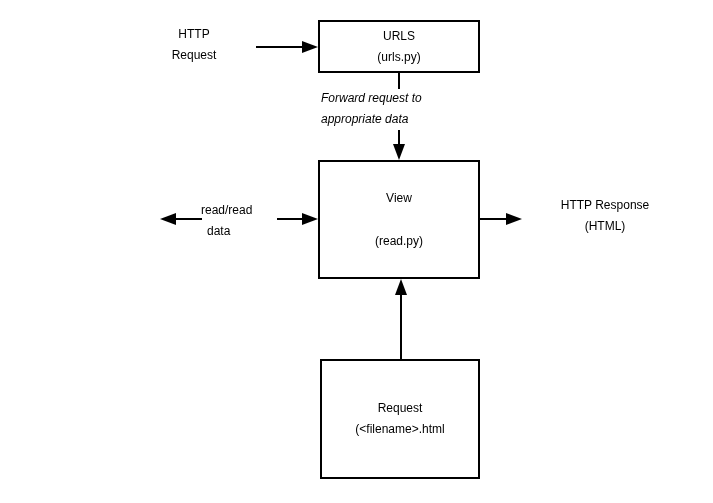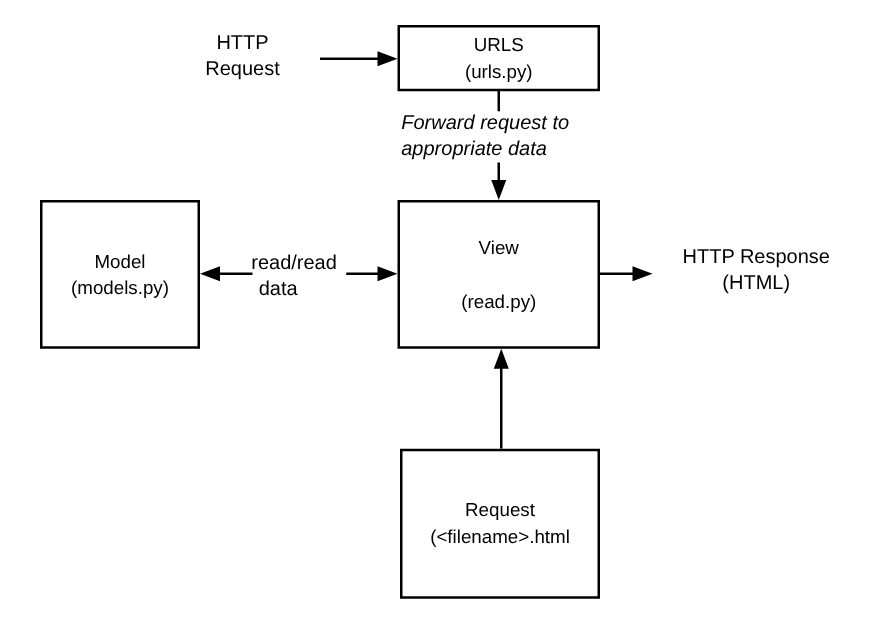--- a/index.html
+++ b/index.html
@@ -19,26 +19,26 @@
   .box {
     position: absolute;
     box-sizing: border-box;
     border: 2px solid #000000;
     background: #ffffff;
     display: flex;
     flex-direction: column;
     align-items: center;
     justify-content: center;
     text-align: center;
-    font-size: 15px;
+    font-size: 12px;
     line-height: 21px;
   }
   .label {
     position: absolute;
-    font-size: 16px;
+    font-size: 12px;
     line-height: 21px;
     white-space: nowrap;
   }
   .hline, .vline {
     position: absolute;
     background: #000000;
   }
   .ah {
     position: absolute;
     width: 0;
@@ -112,24 +112,20 @@
   </div>
 
   <div class="vline" id="urls-vline1"></div>
   <div class="label" id="forward-label">
     <div>Forward request to</div>
     <div>appropriate data</div>
   </div>
   <div class="vline" id="urls-vline2"></div>
   <div class="ah ah-down" id="urls-head-down"></div>
 
-  <div class="box" id="model-box">
-    <div>Model</div>
-    <div>(models.py)</div>
-  </div>
 
   <div class="ah ah-left" id="model-head-left"></div>
   <div class="hline" id="model-line"></div>
 
   <div class="label" id="read-write-label">
     <div>read/read</div>
     <div class="l2">data</div>
   </div>
 
   <div class="hline" id="rw-view-line"></div>

